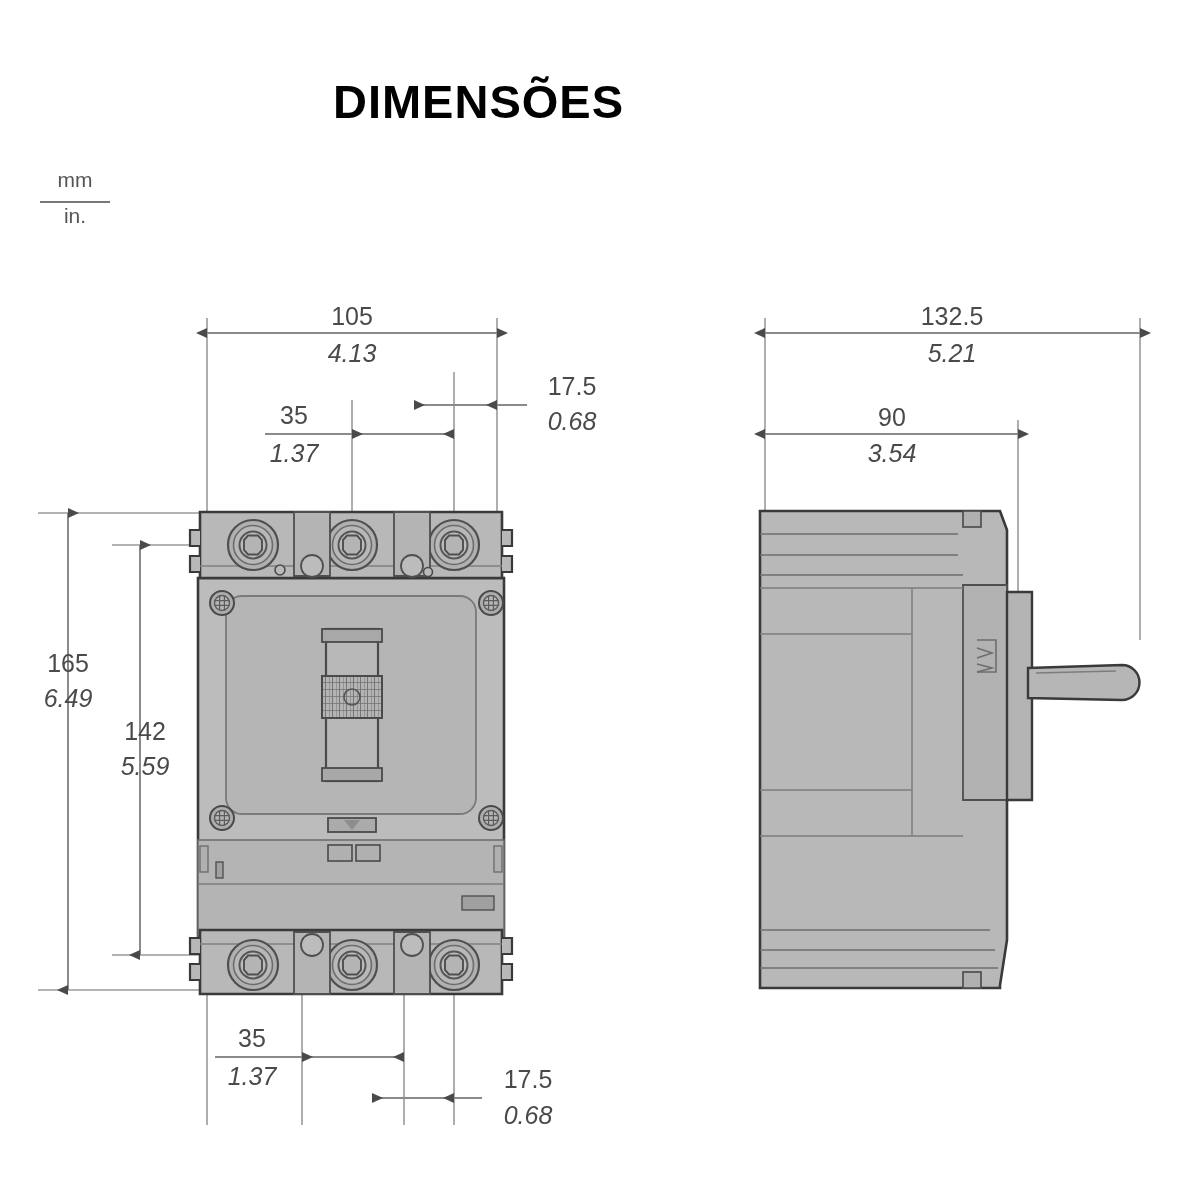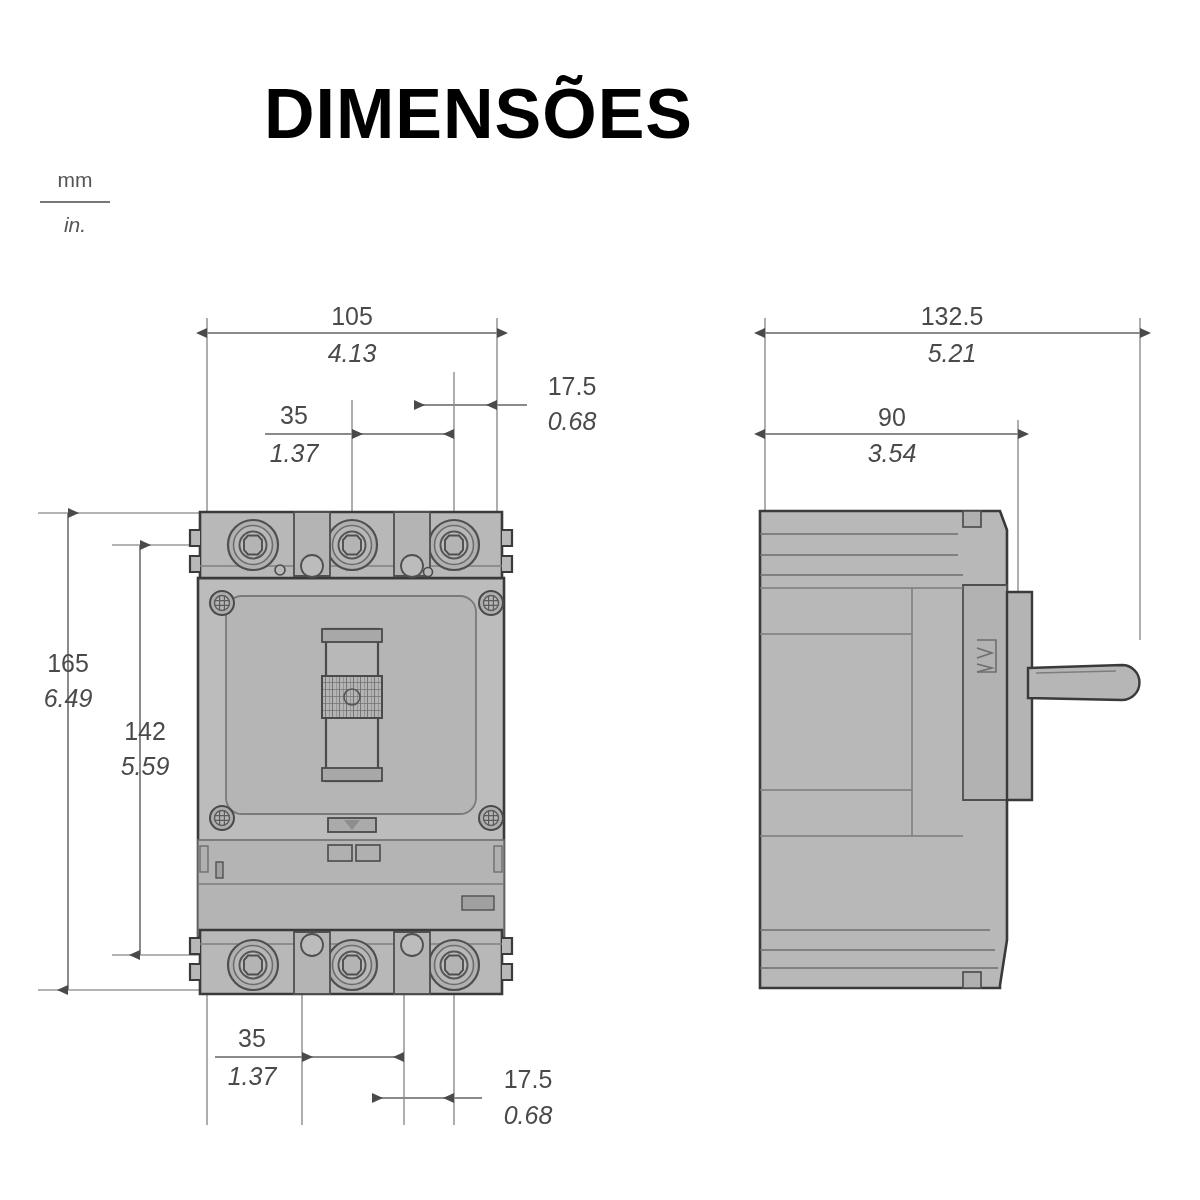--- a/index.html
+++ b/index.html
@@ -17,21 +17,21 @@
   #root {
     position: absolute;
     inset: 0;
   }
   .title {
     position: absolute;
     top: 74px;
     left: 0;
     width: 957px;
     text-align: center;
-    font-size: 70px;
+    font-size: 47px;
     font-weight: bold;
     letter-spacing: 1px;
     color: #000000;
     font-family: "Liberation Sans", sans-serif;
   }
   .units {
     position: absolute;
     left: 40px;
     top: 168px;
     width: 70px;
@@ -41,22 +41,21 @@
     line-height: 1.12;
   }
   .units .num {
     display: block;
     border-bottom: 2px solid #777777;
     padding-bottom: 9px;
     font-style: normal;
   }
   .units .den {
     display: block;
-    font-style: italic;
-    padding-top: 10px;
+    padding-top: 1px;
   }
   svg#drawing {
     position: absolute;
     left: 0;
     top: 0;
   }
   .dimtext {
     font-family: "Liberation Sans", sans-serif;
     font-size: 25px;
     fill: #4a4a4a;

